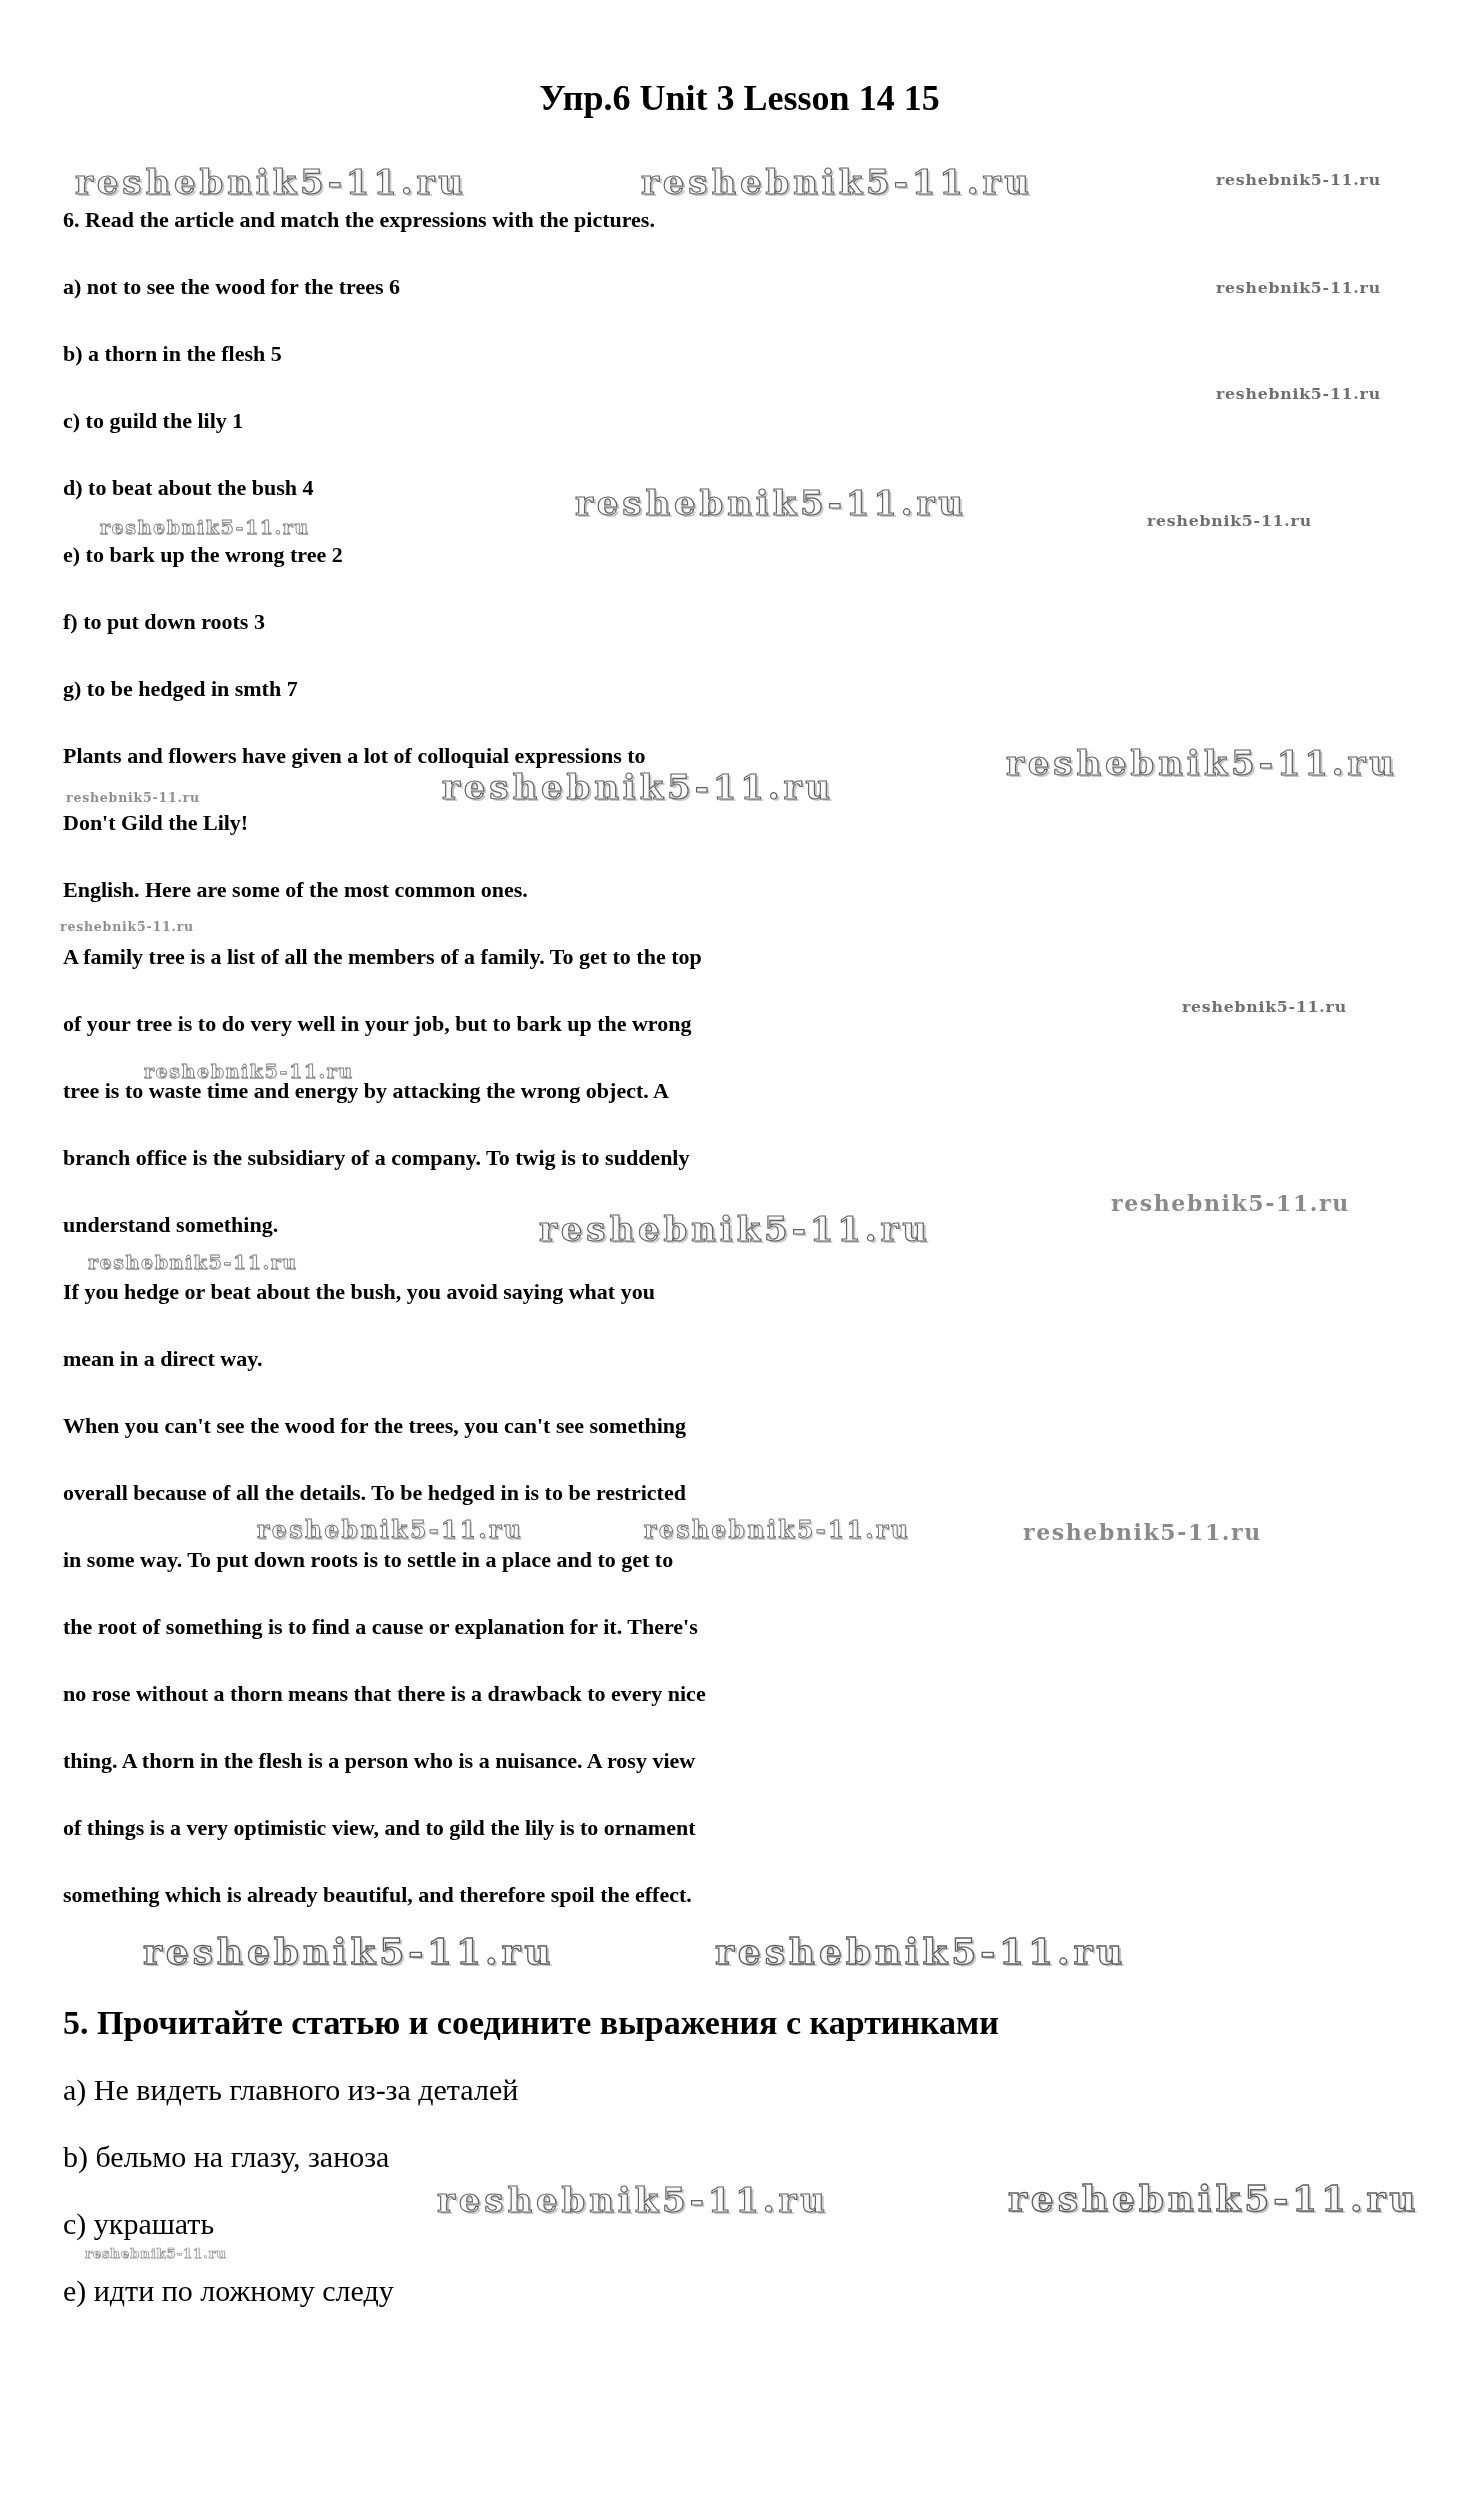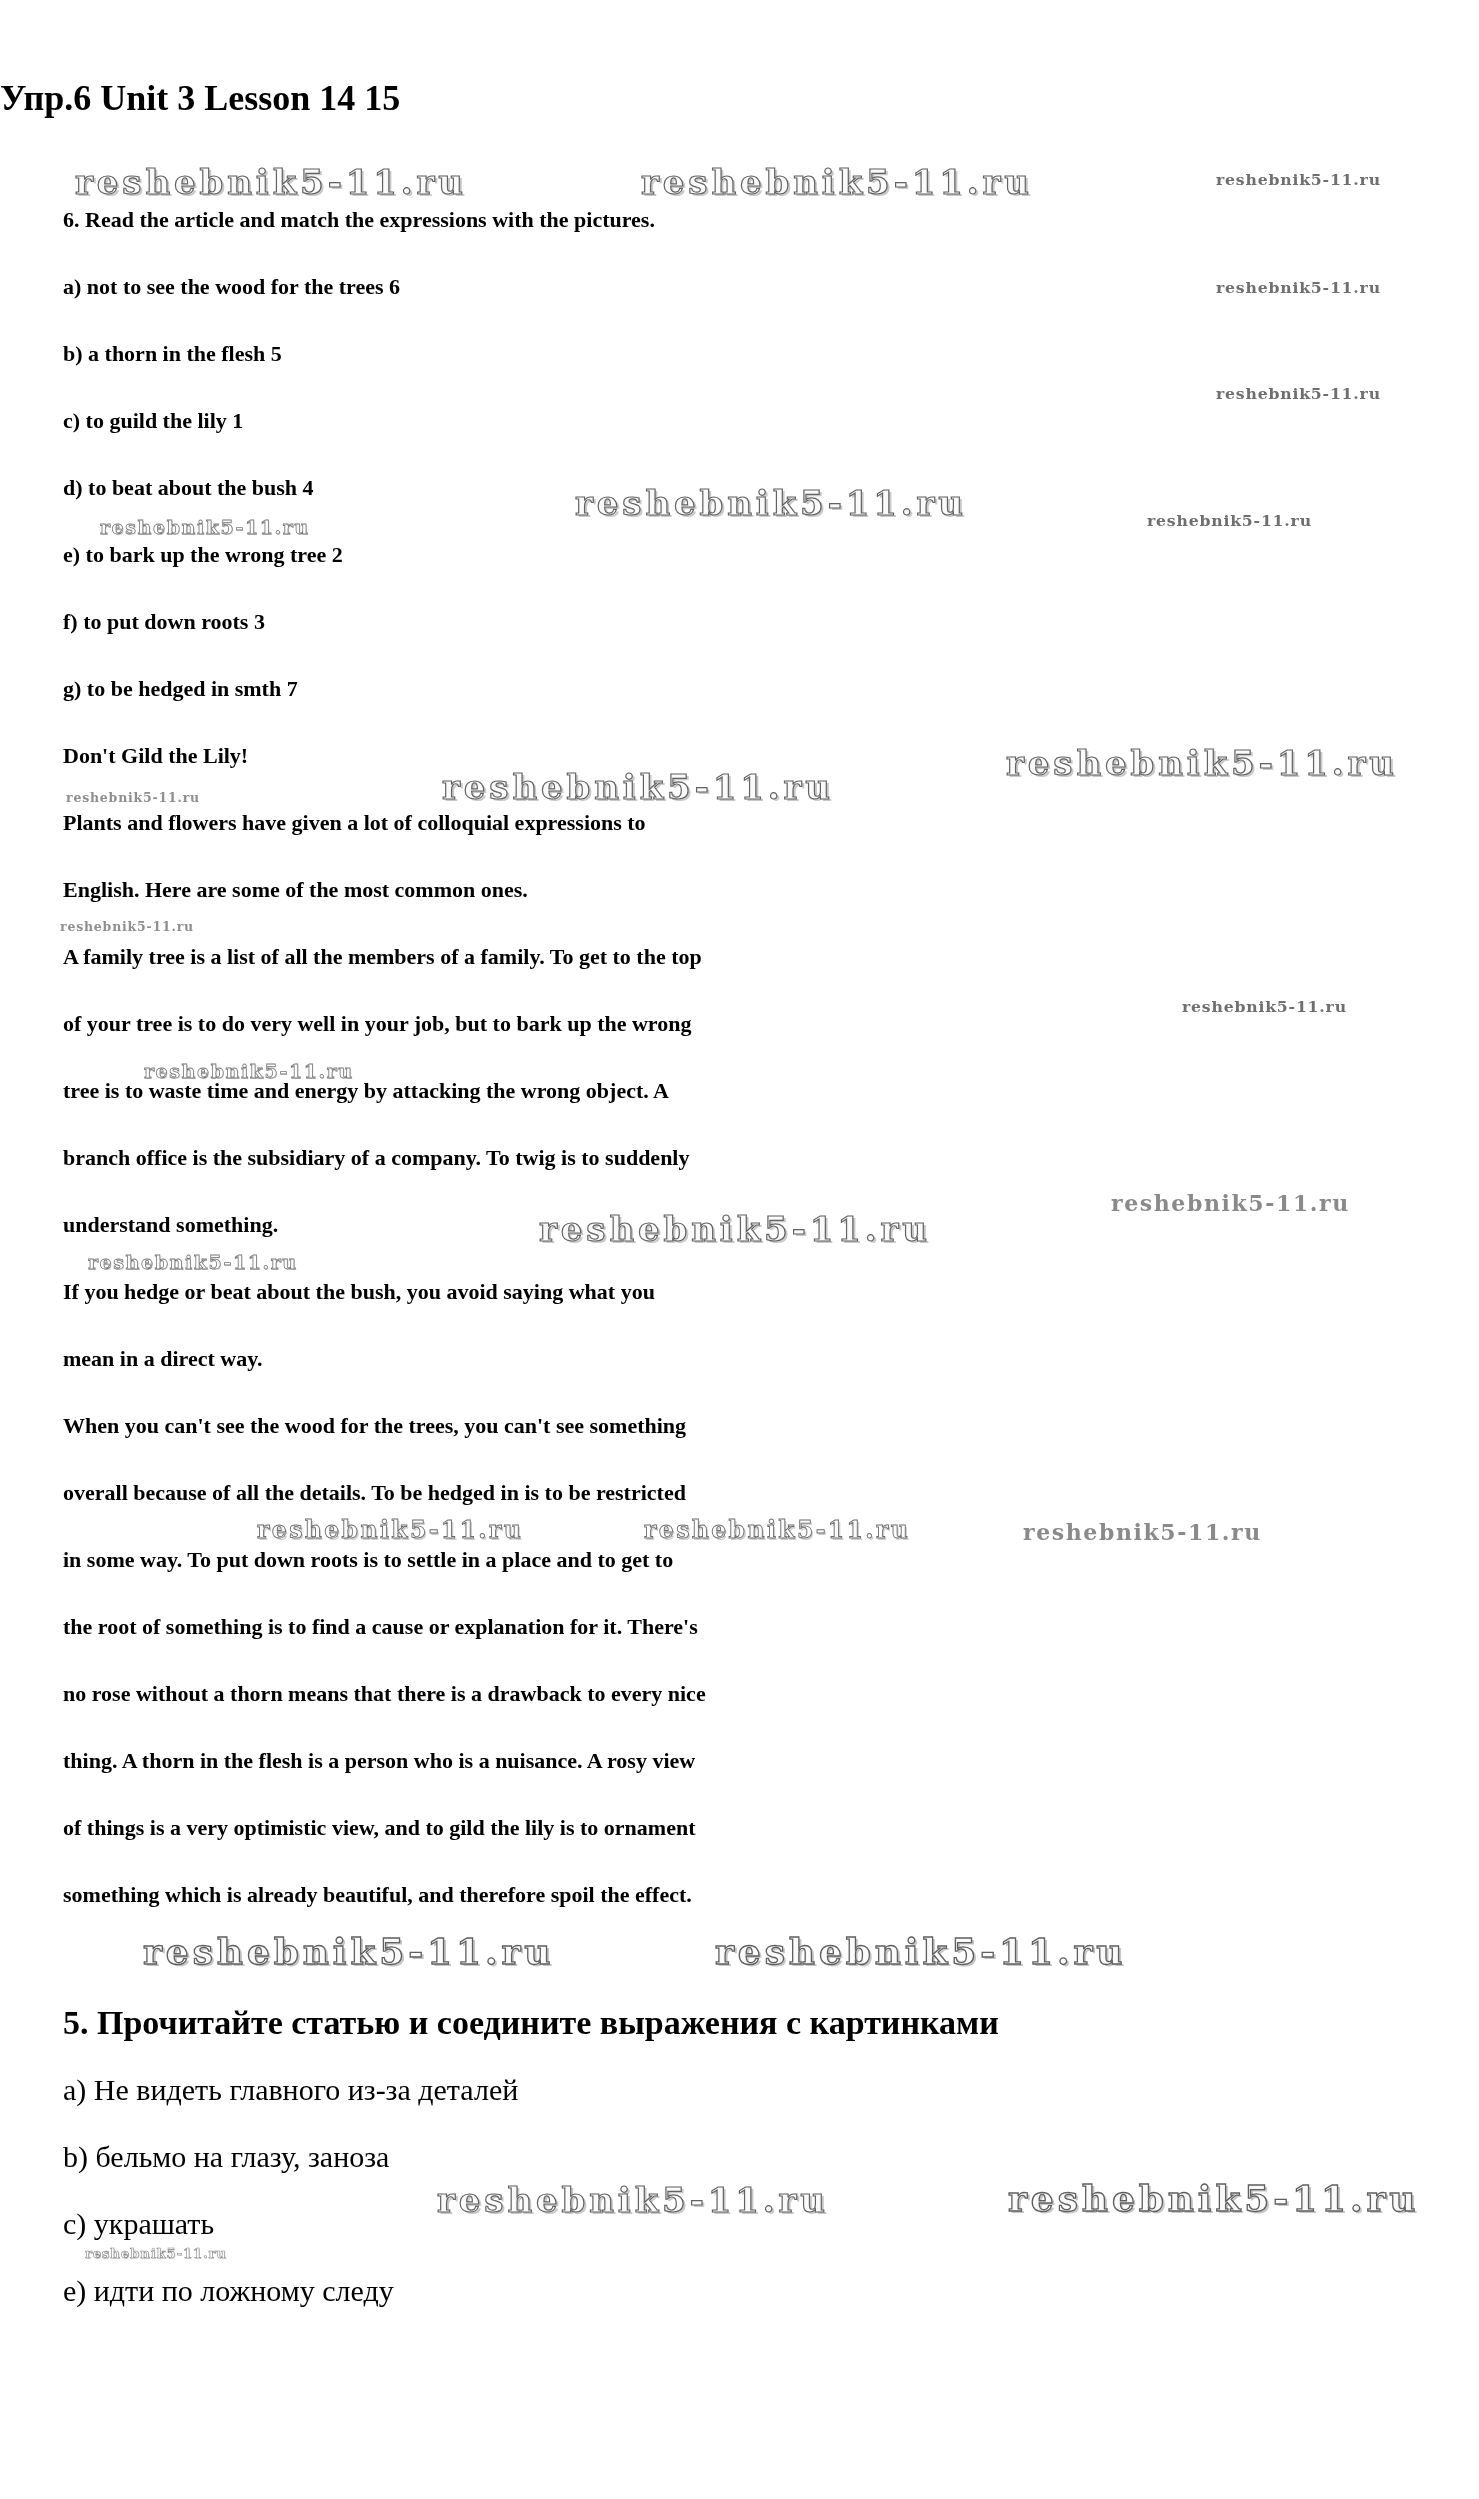--- a/index.html
+++ b/index.html
@@ -14,21 +14,21 @@
     background: #ffffff;
     overflow: hidden;
     font-family: "Liberation Serif", "DejaVu Serif", serif;
     color: #000;
   }
   .doc-title {
     position: absolute;
     top: 77px;
     left: 0;
     width: 100%;
-    text-align: left;
+    text-align: center;
     font-size: 36px;
     font-weight: bold;
     white-space: nowrap;
   }
   .text-block {
     position: absolute;
     left: 63px;
     top: 186px;
     width: 1379px;
   }
@@ -151,22 +151,22 @@
 
   <div class="text-block">
     <div class="line">6. Read the article and match the expressions with the pictures.</div>
     <div class="line">a) not to see the wood for the trees 6</div>
     <div class="line">b) a thorn in the flesh 5</div>
     <div class="line">c) to guild the lily 1</div>
     <div class="line">d) to beat about the bush 4</div>
     <div class="line">e) to bark up the wrong tree 2</div>
     <div class="line">f) to put down roots 3</div>
     <div class="line">g) to be hedged in smth 7</div>
+    <div class="line">Plants and flowers have given a lot of colloquial expressions to</div>
     <div class="line">Don't Gild the Lily!</div>
-    <div class="line">Plants and flowers have given a lot of colloquial expressions to</div>
     <div class="line">English. Here are some of the most common ones.</div>
     <div class="line">A family tree is a list of all the members of a family. To get to the top</div>
     <div class="line">of your tree is to do very well in your job, but to bark up the wrong</div>
     <div class="line">tree is to waste time and energy by attacking the wrong object. A</div>
     <div class="line">branch office is the subsidiary of a company. To twig is to suddenly</div>
     <div class="line">understand something.</div>
     <div class="line">If you hedge or beat about the bush, you avoid saying what you</div>
     <div class="line">mean in a direct way.</div>
     <div class="line">When you can't see the wood for the trees, you can't see something</div>
     <div class="line">overall because of all the details. To be hedged in is to be restricted</div>

